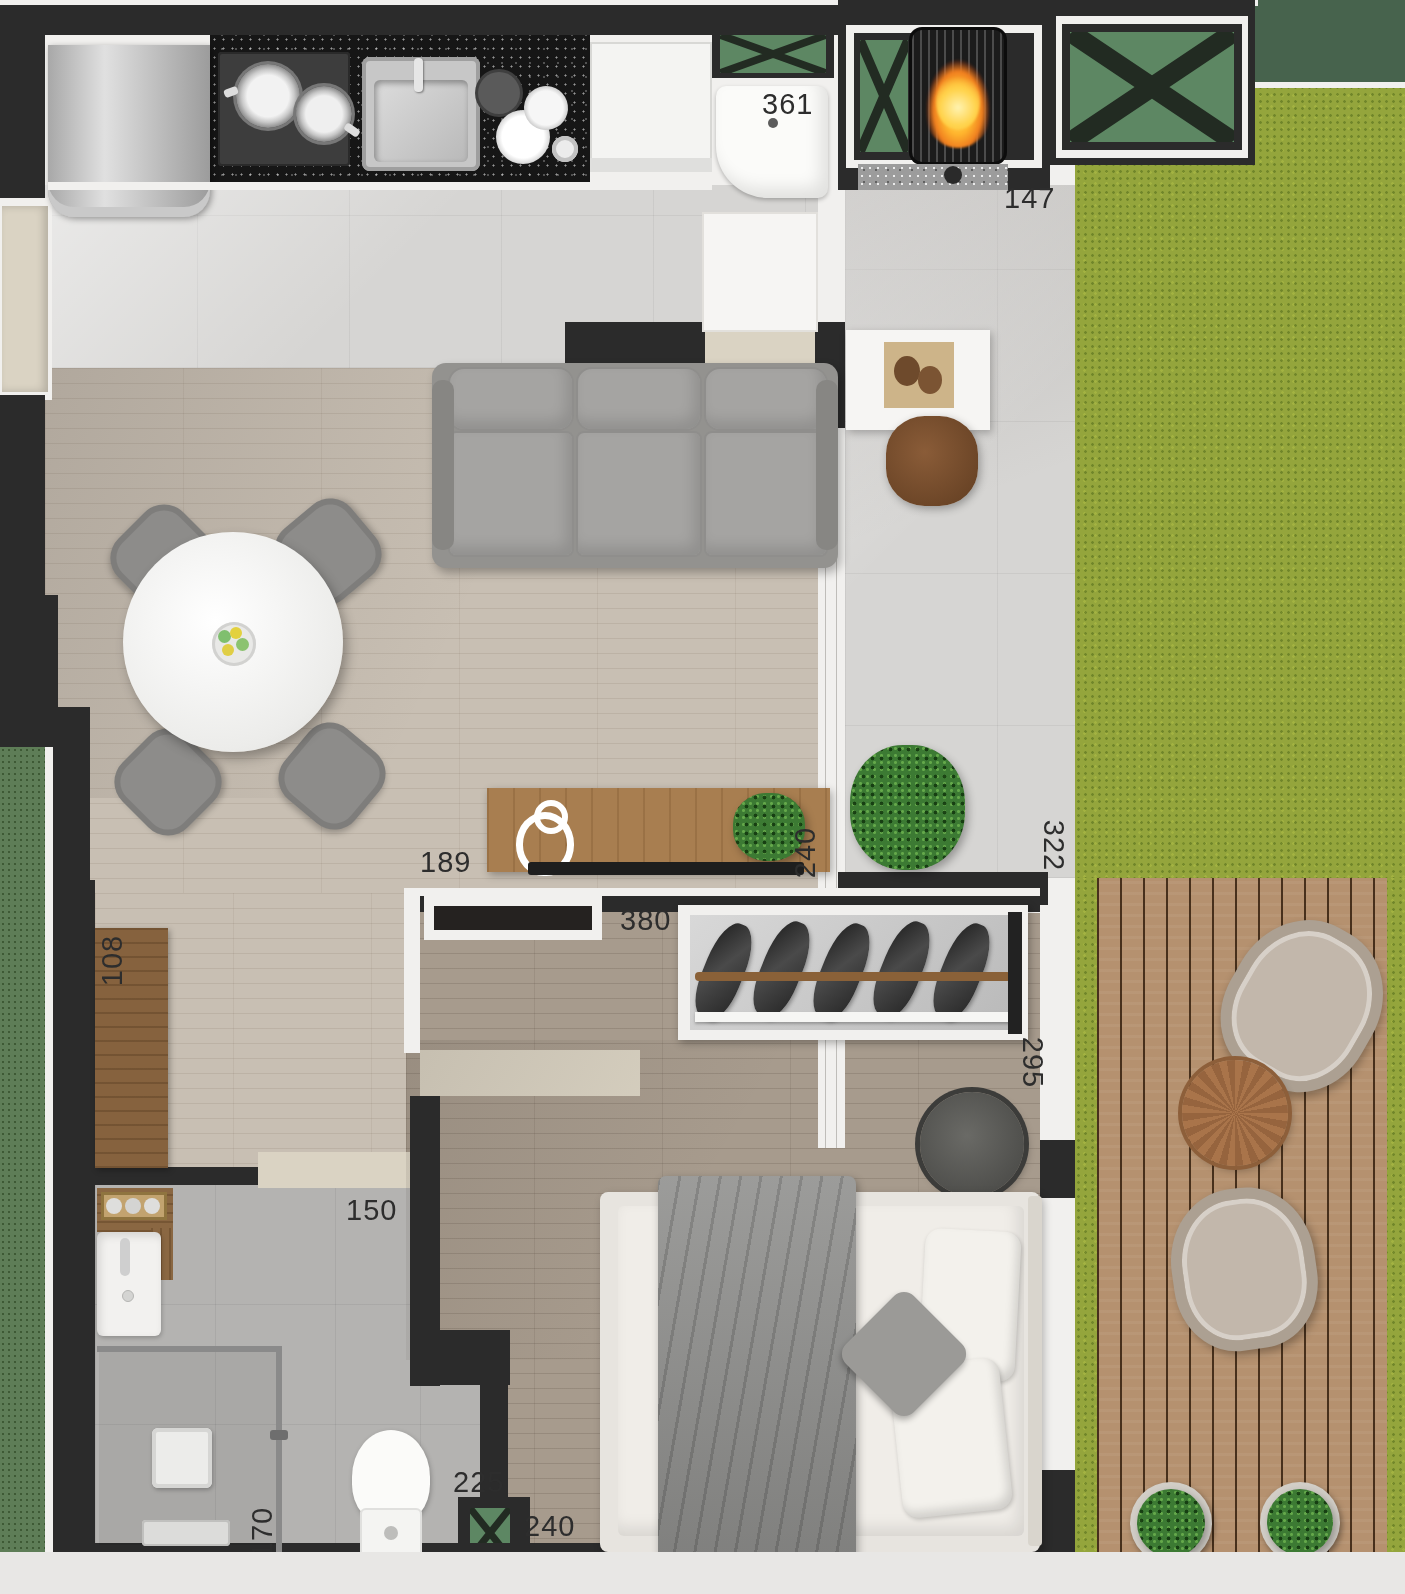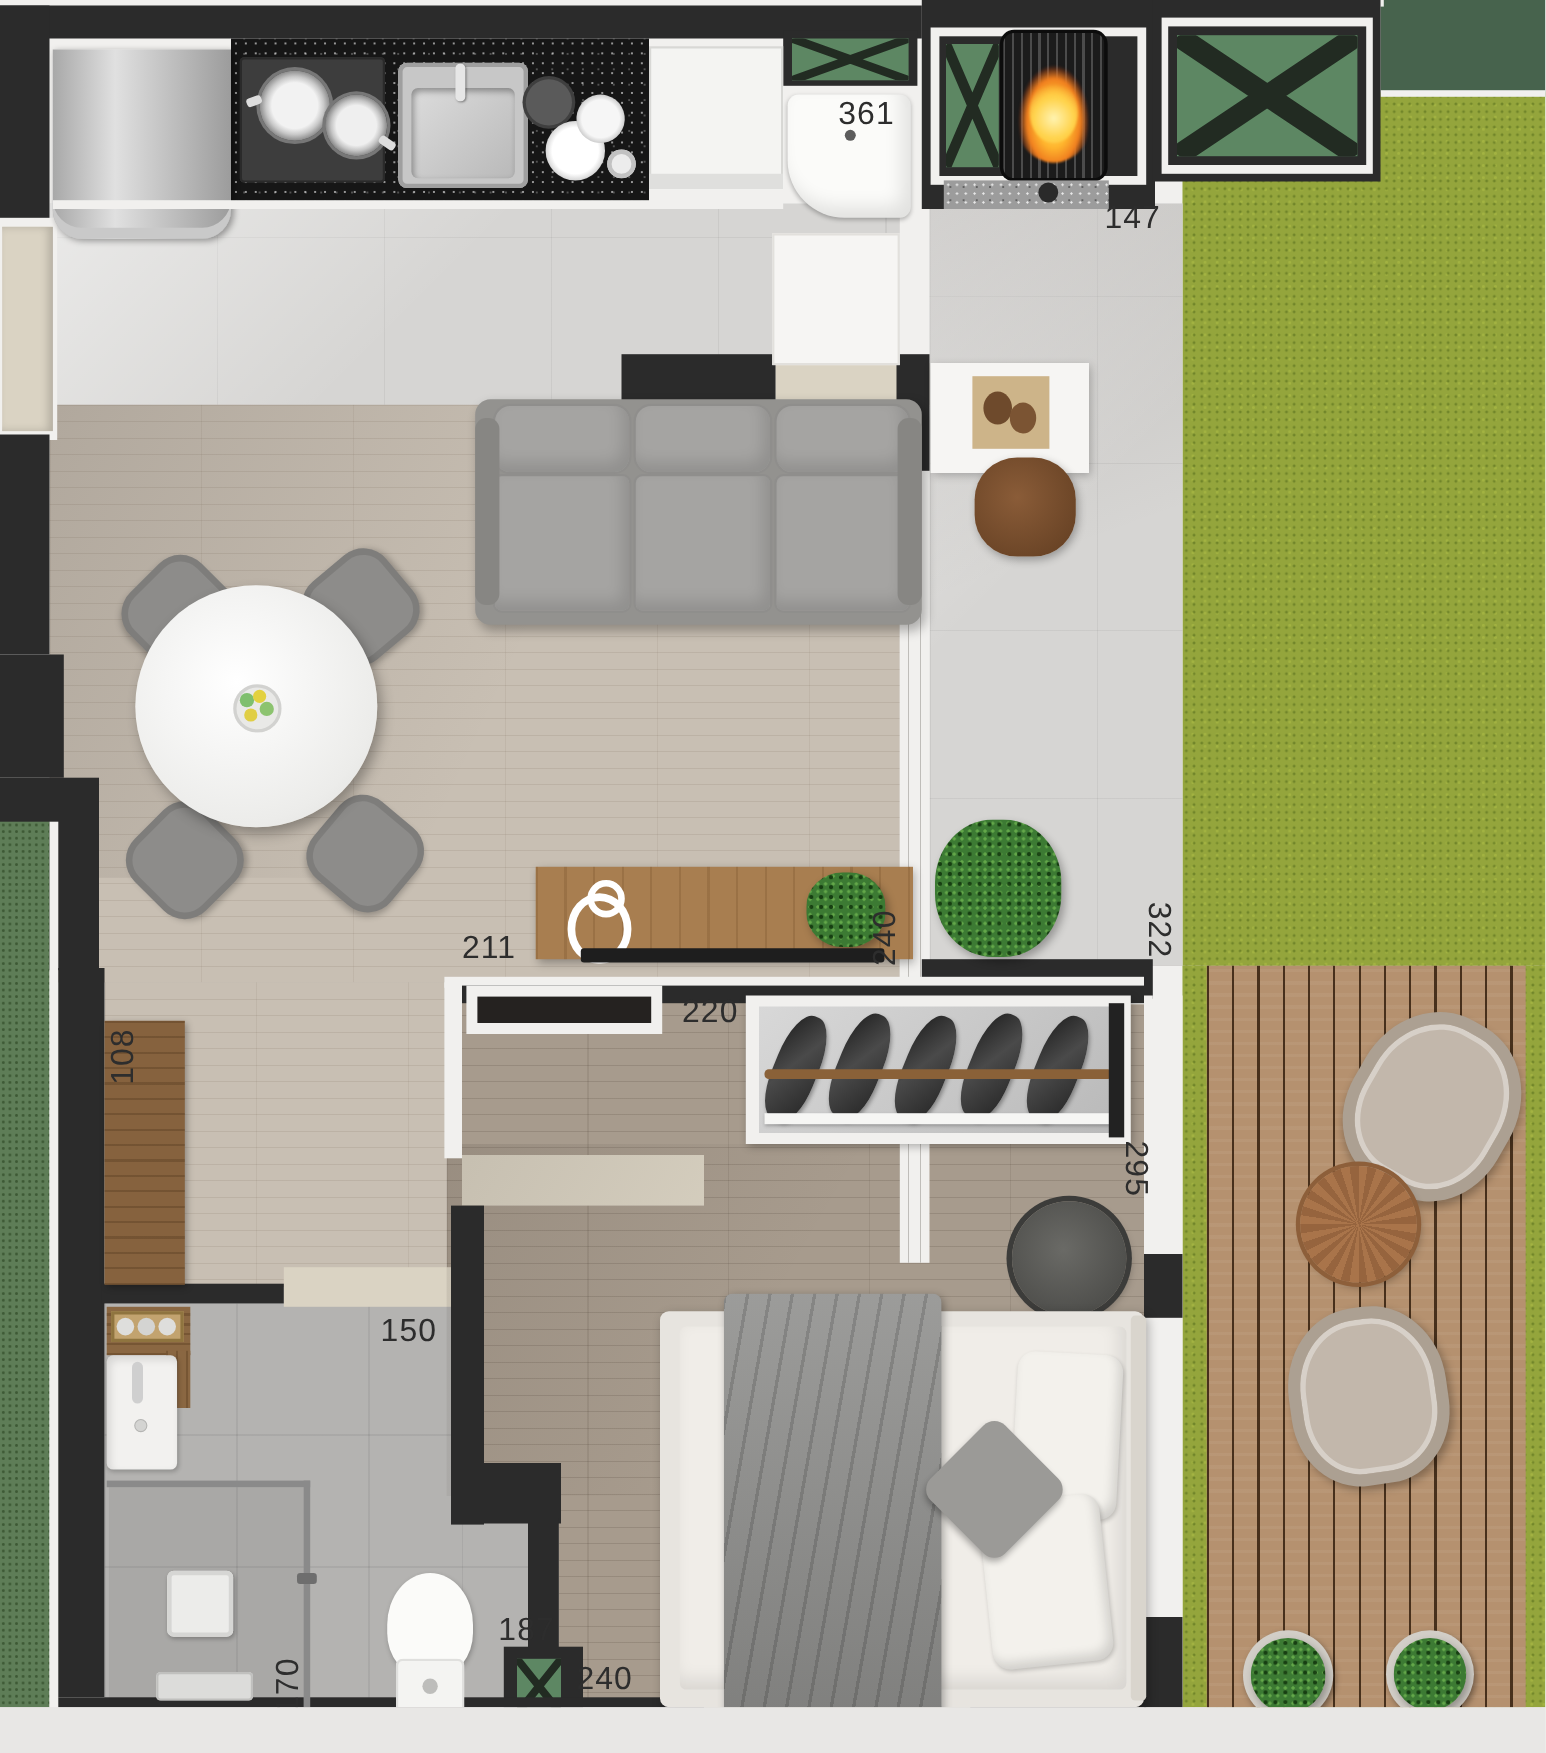--- a/index.html
+++ b/index.html
@@ -264,22 +264,22 @@
     <div class="abs plantball" style="left:7px;top:7px;width:68px;height:68px;border-radius:50%;"></div>
   </div>
   <div class="abs" style="left:1260px;top:1482px;width:80px;height:80px;background:#d2cec7;border-radius:50%;box-shadow:2px 3px 6px rgba(0,0,0,.35);">
     <div class="abs plantball" style="left:7px;top:7px;width:66px;height:66px;border-radius:50%;"></div>
   </div>
 
   <div class="label" style="left:762px;top:90px;">361</div>
   <div class="label" style="left:1004px;top:184px;">147</div>
   <div class="label rot90" style="left:1023px;top:831px;width:60px;text-align:center;">322</div>
   <div class="label rotm90" style="left:775px;top:838px;width:60px;text-align:center;">240</div>
-  <div class="label" style="left:420px;top:848px;">211</div>
-  <div class="label" style="left:620px;top:906px;">220</div>
+  <div class="label" style="left:420px;top:848px;">189</div>
+  <div class="label" style="left:620px;top:906px;">380</div>
   <div class="label rot90" style="left:1002px;top:1048px;width:60px;text-align:center;">295</div>
   <div class="label rotm90" style="left:82px;top:946px;width:60px;text-align:center;">108</div>
   <div class="label" style="left:346px;top:1196px;">150</div>
   <div class="label rotm90" style="left:232px;top:1518px;width:60px;text-align:center;">170</div>
-  <div class="label" style="left:453px;top:1468px;">187</div>
+  <div class="label" style="left:453px;top:1468px;">225</div>
   <div class="label" style="left:524px;top:1512px;">240</div>
 
 </div>
 
 </body></html>

